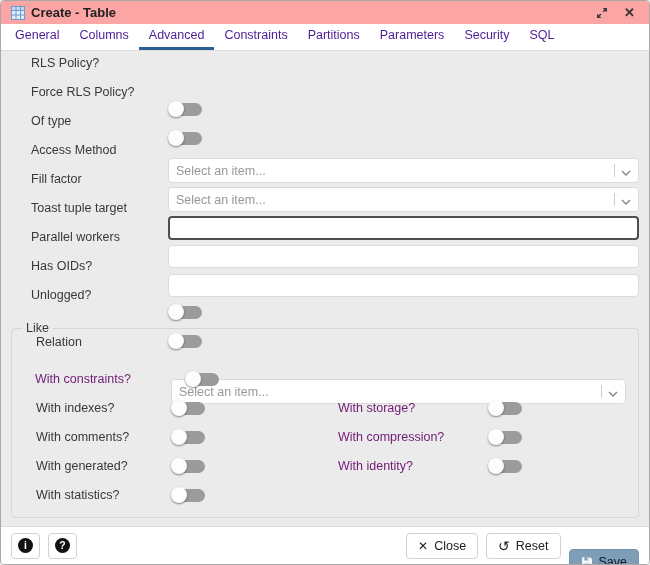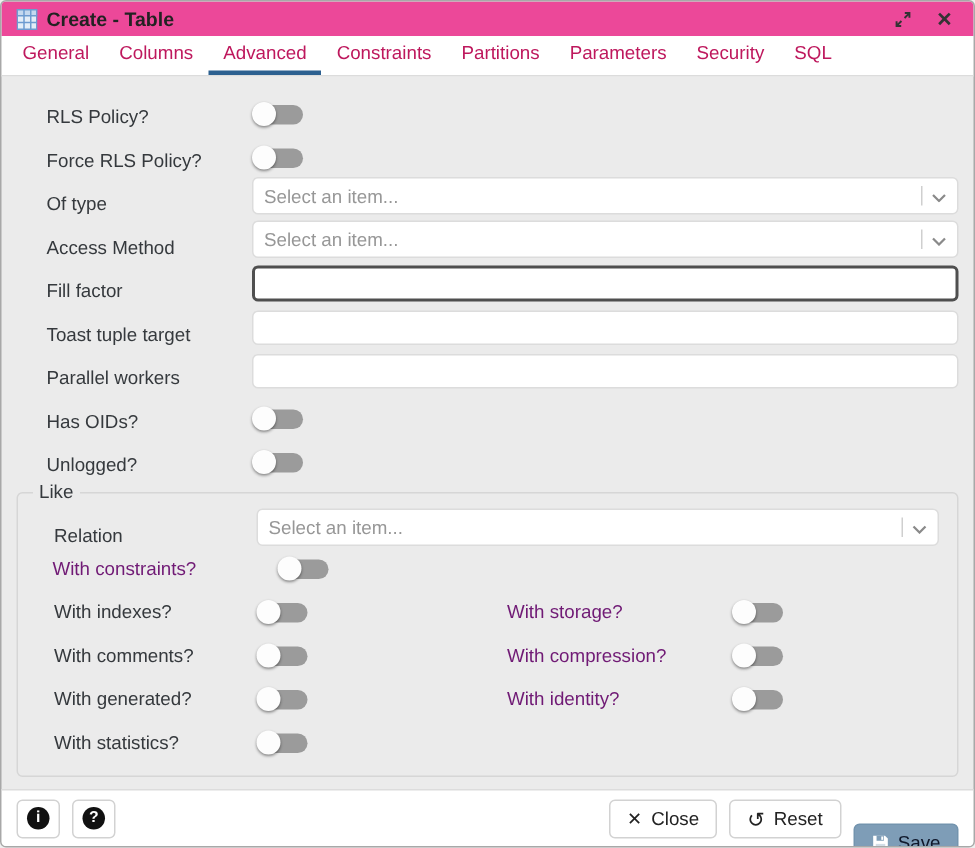--- a/index.html
+++ b/index.html
@@ -3,32 +3,32 @@
 <meta charset="utf-8">
 <style>
   * { margin:0; padding:0; box-sizing:border-box; }
   html,body { width:650px; height:565px; font-family:"Liberation Sans", sans-serif; background:#f0f0f0; }
   .dialog {
     position:absolute; left:0; top:0; width:650px; height:565px;
     background:#ebebeb; border:1px solid #a8a8a8; border-radius:4px;
     display:flex; flex-direction:column; overflow:hidden;
   }
   
-  .titlebar { background:#ec4899; height:23px; display:flex; align-items:center; padding:0 10px; flex:none; }
+  .titlebar { background:#fca5a5; height:23px; display:flex; align-items:center; padding:0 10px; flex:none; }
   .titlebar .ticon { display:flex; margin-right:6px; }
   .titlebar .title { font-size:13px; font-weight:bold; color:#222; flex:1; }
   .winbtn { background:none; border:none; cursor:pointer; padding:2px 4px; margin-left:8px; display:flex; align-items:center; color:#333; }
   .winbtn.close { font-size:13px; font-weight:bold; line-height:1; }
   
   .tabbar { background:#fff; display:flex; padding:0 4px; border-bottom:1px solid #dcdcdc; flex:none; }
-  .tab { font-size:12.5px; color:#be185d; padding:4px 10px 5px 10px; cursor:pointer; border-bottom:3px solid transparent; }
+  .tab { font-size:12.5px; color:#4c1d95; padding:4px 10px 5px 10px; cursor:pointer; border-bottom:3px solid transparent; }
   .tab.active { border-bottom-color:#2c6090; }
   
   .content { flex:1; padding:5px 10px 0 10px; overflow:hidden; }
-  .row { display:flex; align-items:flex-end; height:29px; padding-left:20px; }
+  .row { display:flex; align-items:flex-start; height:29px; padding-left:20px; }
   .row .lbl { width:137px; flex:none; font-size:12.5px; color:#35393d; }
   .row .ctl { flex:1; display:flex; align-items:center; min-width:0;margin-top:44px; }
   
   .toggle { position:relative; width:36px; height:18px; flex:none; cursor:pointer; }
   .toggle .track { position:absolute; left:4px; top:3px; width:30px; height:13px; border-radius:7px; background:#9b9b9b; }
   .toggle .knob { position:absolute; left:0; top:1px; width:16px; height:16px; border-radius:50%; background:#fdfdfd; box-shadow:0 1px 2px rgba(0,0,0,.45); }
   
   .select { width:100%; height:25px; background:#fff; border:1px solid #dcdcdc; border-radius:4px; display:flex; align-items:center; padding:0 7px; cursor:pointer; }
   .select .ph { flex:1; font-size:12.5px; color:#979797; white-space:nowrap; overflow:hidden; }
   .select .sep { width:1px; height:13px; background:#cfcfcf; margin:0 6px 0 4px; flex:none; }

